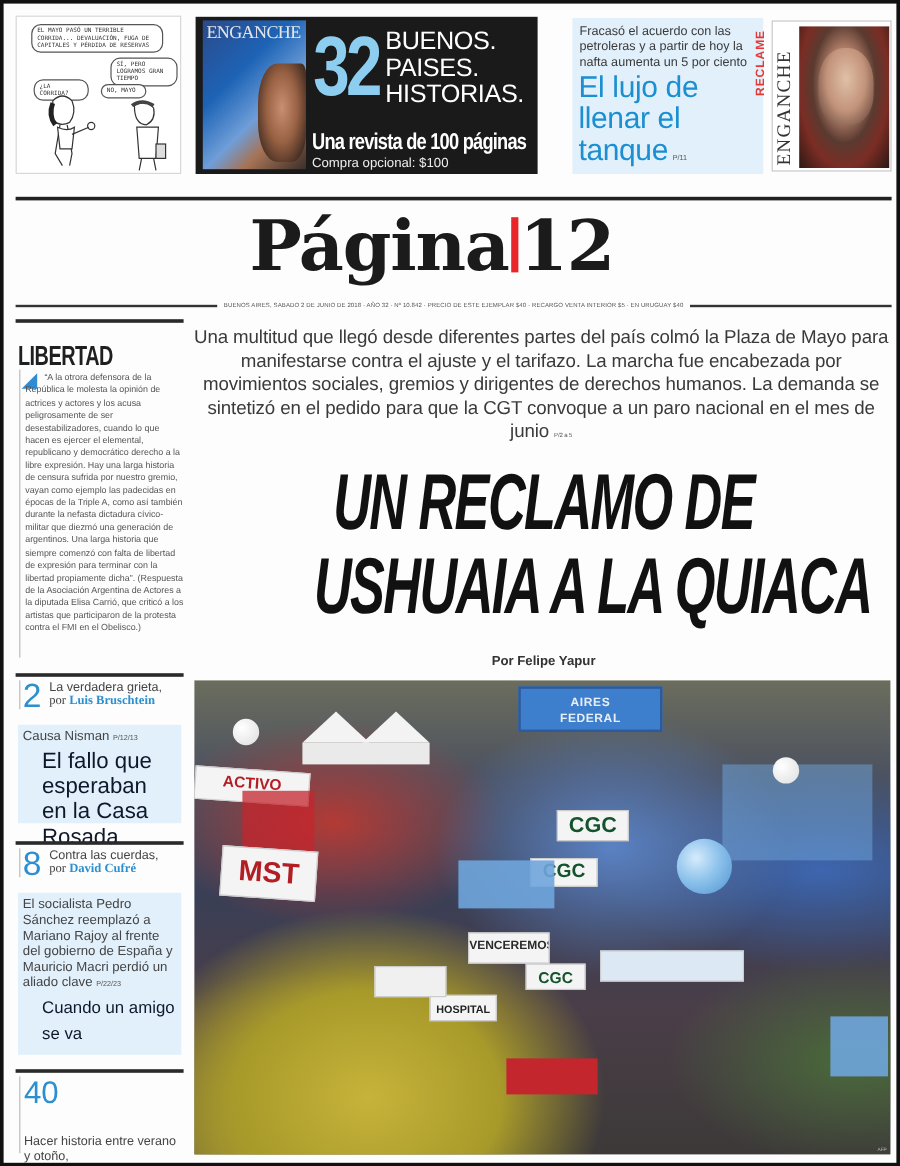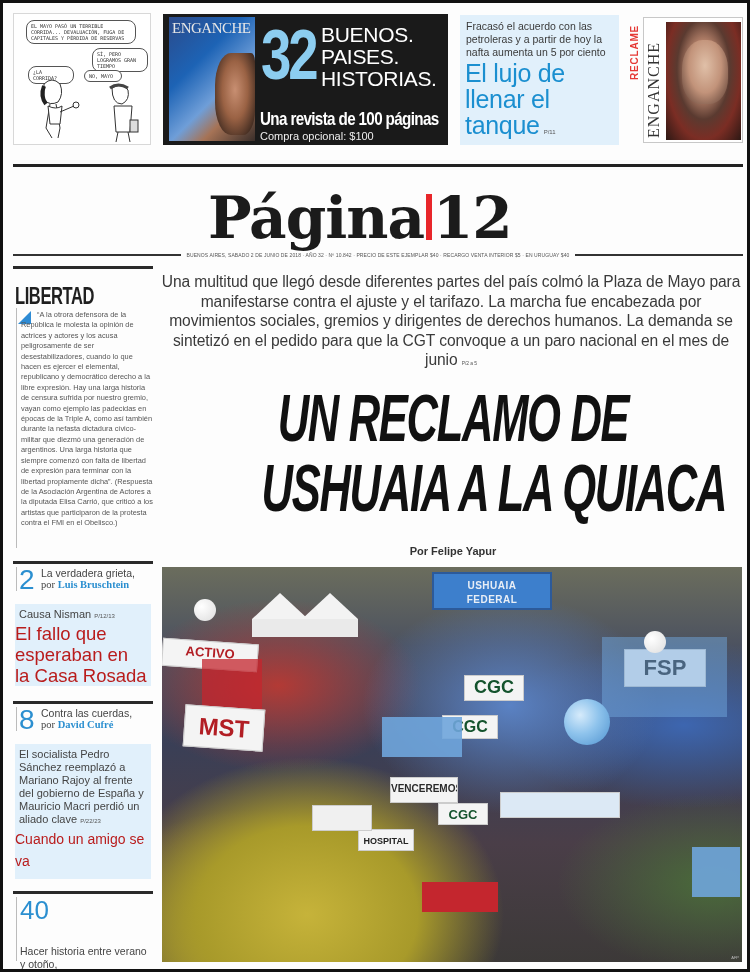--- a/index.html
+++ b/index.html
@@ -53,21 +53,21 @@
   .promo .sub {
     position: absolute; left: 97px; top: 94px; font-weight: bold;
     font-size: 19px; color: #fff; letter-spacing: -0.8px;
     transform: scaleX(0.8); transform-origin: left top; white-space: nowrap;
   }
   .promo .price {
     position: absolute; left: 97px; top: 116px; font-size: 11px; color: #eee;
   }
 
   .fuel {
-    position: absolute; left: 457px; top: 12px; width: 159px; height: 130px;
+    position: absolute; left: 474px; top: 12px; width: 159px; height: 130px;
     background: #e1f0fb;
   }
   .fuel .kicker {
     position: absolute; left: 6px; top: 5px; width: 150px;
     font-size: 10.5px; line-height: 13px; color: #3a3a3a;
   }
   .fuel .title {
     position: absolute; left: 5px; top: 45px; width: 152px;
     font-size: 25px; line-height: 26px; color: #1b8fd0; letter-spacing: -0.3px;
   }
@@ -99,21 +99,21 @@
     background: radial-gradient(ellipse at 50% 40%, #e0c0a8 0%, #c2937a 50%, #6a4a3e 90%);
     border-radius: 45% 45% 40% 40%;
   }
 
   .rule-top {
     position: absolute; left: 10px; top: 161px; width: 730px; height: 3px; background: #222;
   }
 
   
   .masthead {
-    position: absolute; left: 0; top: 178px; width: 626px; height: 80px; text-align: center;
+    position: absolute; left: 0; top: 165px; width: 626px; height: 80px; text-align: center;
   }
   .masthead .logo {
     position: absolute; left: 205px; top: 2px;
     font-family: "DejaVu Serif", serif; font-weight: bold; font-size: 58px; line-height: 70px;
     color: #1b1b1b; letter-spacing: -1px; white-space: nowrap;
   }
   .masthead .logo .bar {
     display: inline-block; width: 6px; height: 46px; background: #e8262a;
     vertical-align: -2px; margin: 0 1px 0 2px;
   }
@@ -153,21 +153,21 @@
   .num-item .num {
     position: absolute; left: 6px; top: 5px; font-size: 28px; line-height: 28px; color: #2b8fd0;
   }
   .num-item .t1 { position: absolute; left: 28px; top: 6px; font-size: 10.5px; line-height: 12px; color: #444; white-space: nowrap; }
   .num-item .t2 { position: absolute; left: 28px; top: 18px; font-size: 10.5px; line-height: 12px; color: #444; white-space: nowrap; font-family: Liberation Serif, serif; }
   .num-item .author { color: #2b8fd0; font-weight: bold; }
 
   .bluebox { position: absolute; left: 2px; width: 136px; background: #e1f0fb; }
   .bluebox .kick { font-size: 11px; line-height: 13px; color: #444; padding: 4px 4px 0 4px; }
   .bluebox .pg { font-size: 6px; color: #555; }
-  .bluebox .title { font-size: 18.5px; line-height: 21px; color: #b91c1c; padding: 0 4px 4px 0; }
+  .bluebox .title { font-size: 18.5px; line-height: 21px; color: #0f172a; padding: 0 4px 4px 20px; }
 
   .forty .rule { height: 3px; background: #2a2a2a; }
   .forty .bar { position: absolute; left: 3px; top: 6px; width: 1px; height: 64px; background: #bbb; }
   .forty .num { position: absolute; left: 7px; top: 6px; font-size: 26px; line-height: 26px; color: #2b8fd0; }
   .forty .text { position: absolute; left: 7px; top: 32px; width: 130px; font-size: 10.5px; line-height: 13px; color: #444; margin-top: 22px; }
   .forty .author { color: #2b8fd0; font-weight: bold; text-align: center; }
 
   
   .lead {
     position: absolute; left: 156px; top: 269px; width: 584px;
@@ -348,27 +348,26 @@
     <span class="l1">UN RECLAMO DE</span>
     <span class="l2">USHUAIA A LA QUIACA</span>
   </div>
   <div class="byline">Por Felipe Yapur</div>
 
   <div class="photo-main">
     <div class="tent" style="left:90px;"></div>
     <div class="tent" style="left:140px;"></div>
     <div class="tentbase" style="left:90px;width:106px;"></div>
     <div class="stage">
-      <span>USHUAIA</span>
+      <span>AIRES</span>
       <span style="margin-top:2px;">FEDERAL</span>
     </div>
     <div class="banner red" style="left:0;top:74px;width:96px;height:28px;transform:rotate(4deg);">ACTIVO</div>
     <div class="flagred" style="left:40px;top:92px;width:60px;height:80px;opacity:0.75;"></div>
     <div class="banner red" style="left:22px;top:140px;width:80px;height:42px;line-height:40px;font-size:24px;transform:rotate(4deg);">MST</div>
-    <div class="banner" style="left:462px;top:82px;width:82px;height:38px;line-height:36px;font-size:22px;color:#222;">FSP</div>
     <div class="flagblue" style="left:440px;top:70px;width:125px;height:80px;opacity:0.5;"></div>
     <div class="banner" style="left:302px;top:108px;width:60px;height:26px;font-size:18px;">CGC</div>
     <div class="banner" style="left:280px;top:148px;width:56px;height:24px;font-size:16px;">CGC</div>
     <div class="flagblue" style="left:220px;top:150px;width:80px;height:40px;"></div>
     <div class="balloon" style="left:402px;top:132px;width:46px;height:46px;"></div>
     <div class="balloon" style="left:32px;top:32px;width:22px;height:22px;background:radial-gradient(circle at 35% 35%,#fff,#ddd);"></div>
     <div class="balloon" style="left:482px;top:64px;width:22px;height:22px;background:radial-gradient(circle at 35% 35%,#fff,#ddd);"></div>
     <div class="banner" style="left:228px;top:210px;width:68px;height:26px;font-size:10px;color:#2a2a2a;">VENCEREMOS</div>
     <div class="banner" style="left:276px;top:236px;width:50px;height:22px;font-size:13px;">CGC</div>
     <div class="banner" style="left:338px;top:225px;width:120px;height:26px;font-size:13px;background:#dce9f5;"></div>

